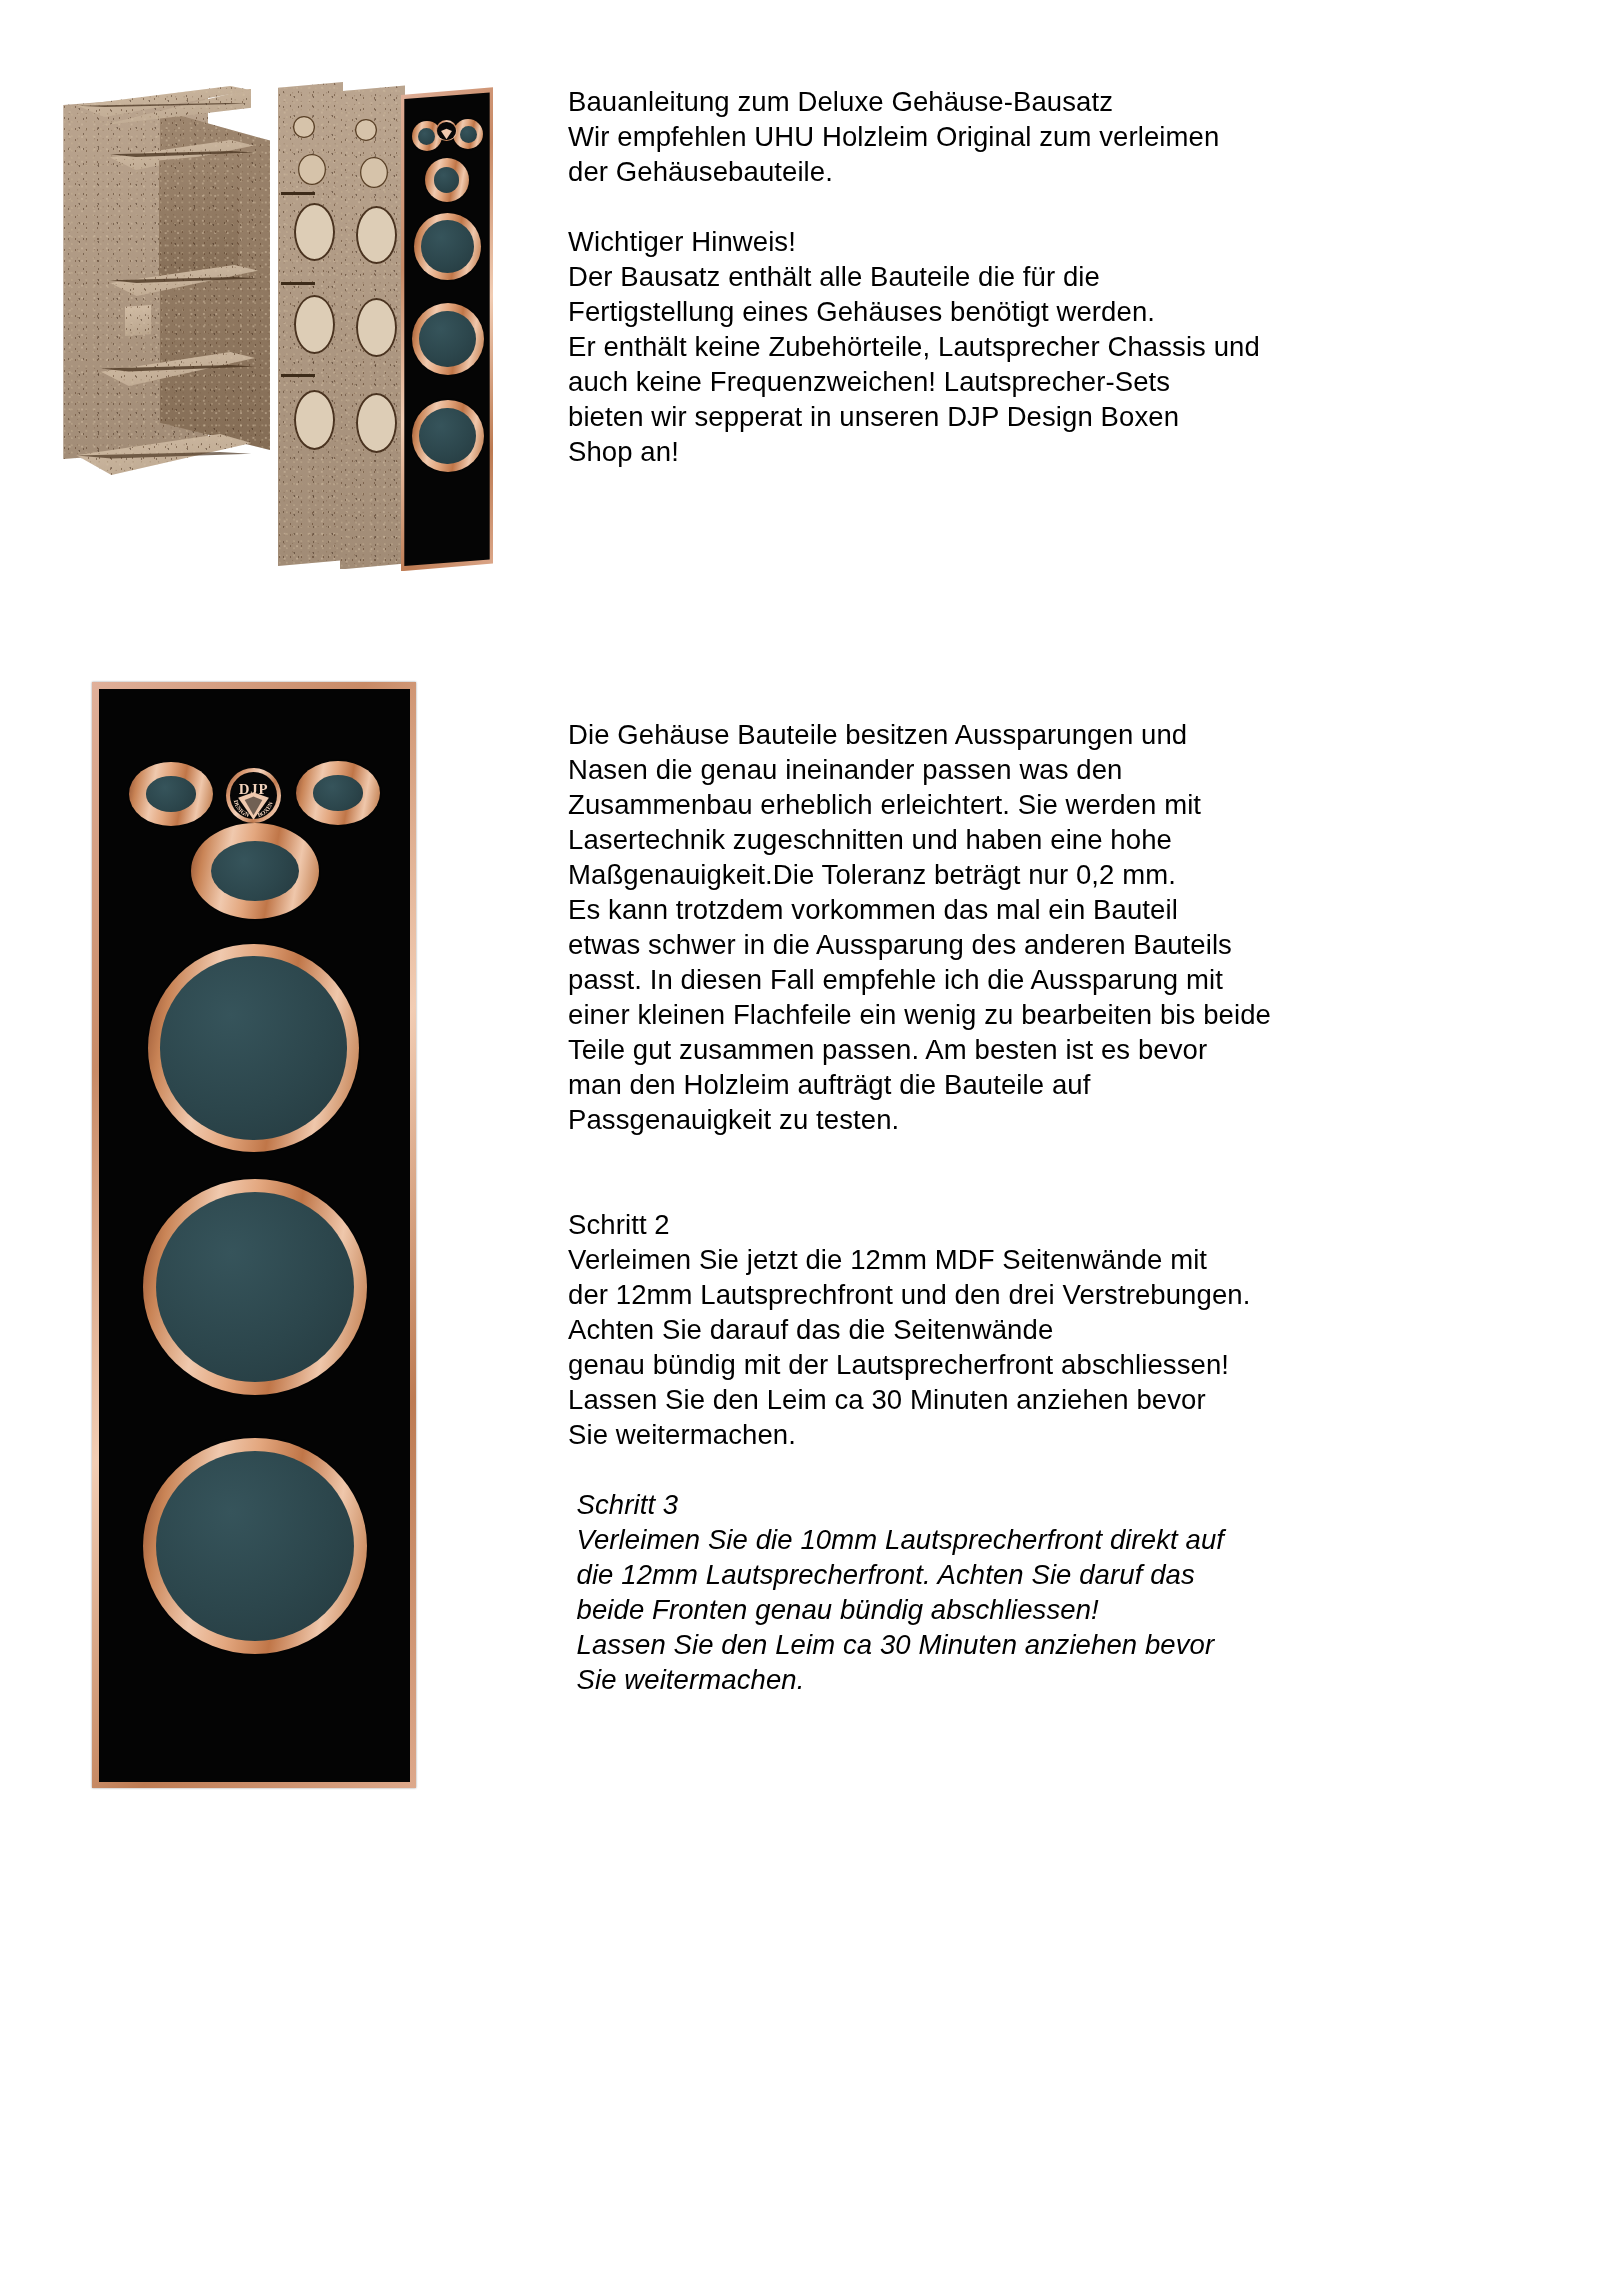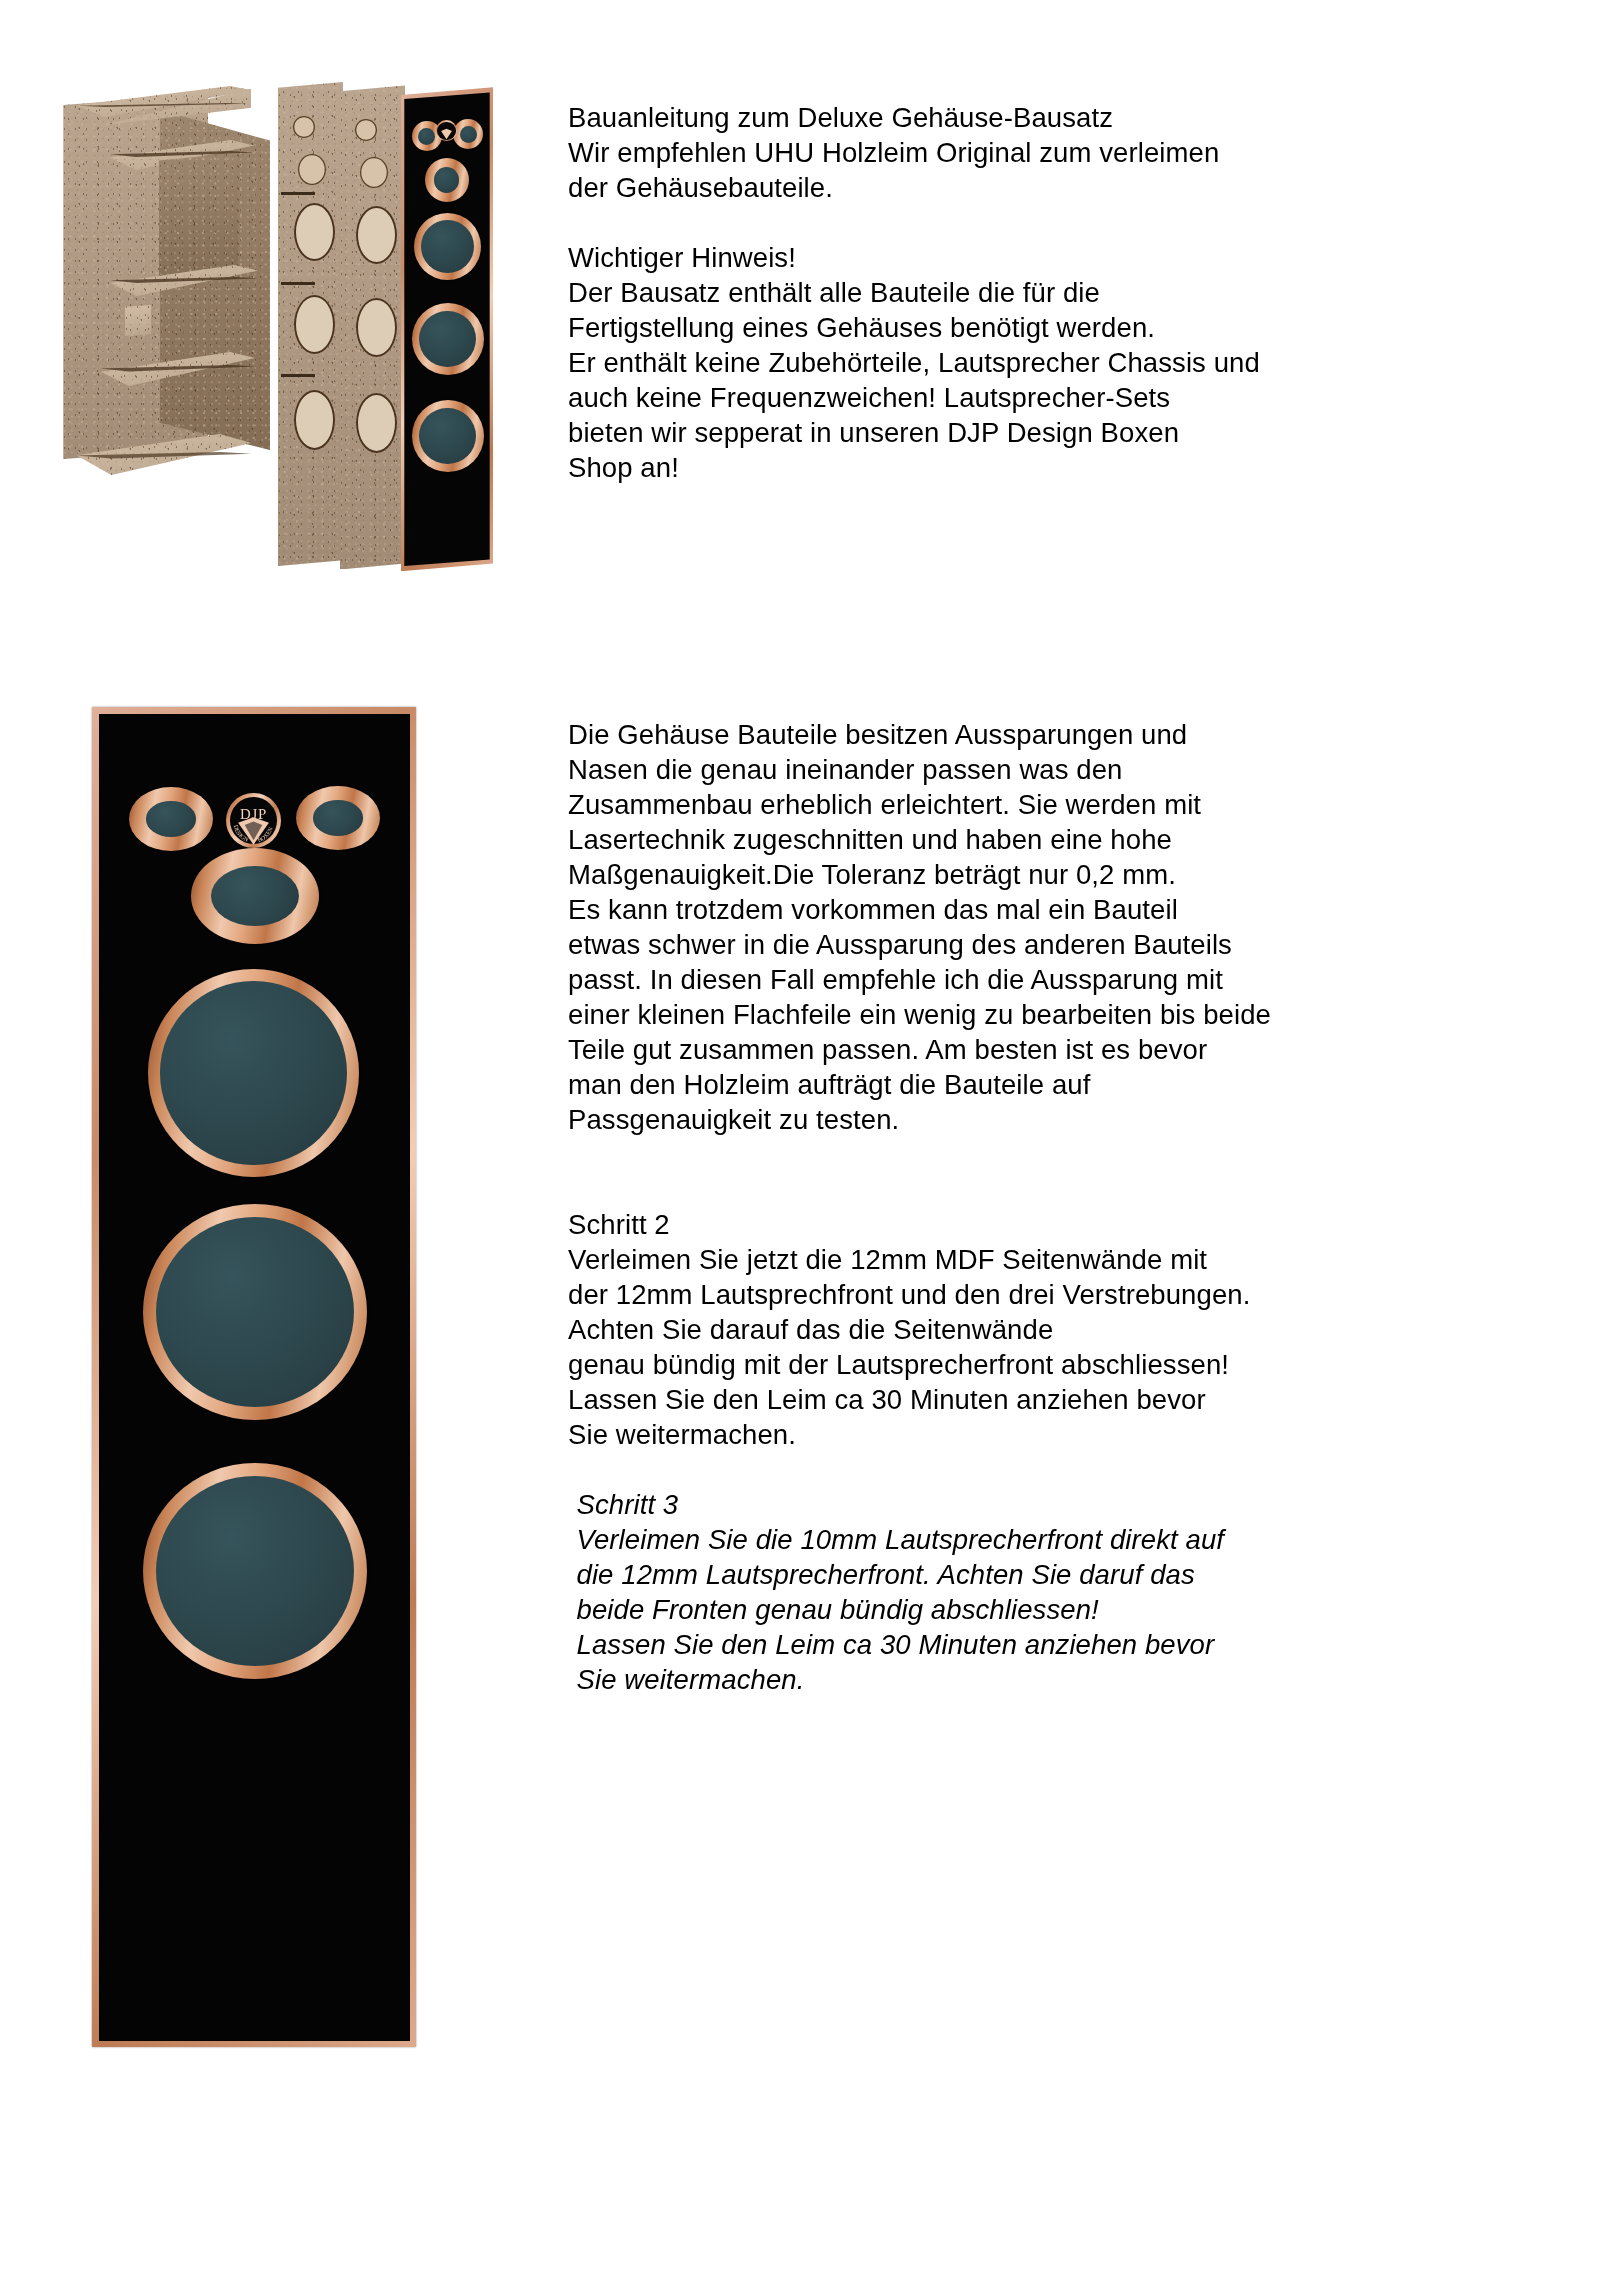--- a/index.html
+++ b/index.html
@@ -12,21 +12,21 @@
     height: 2295px;
     position: relative;
     font-family: "Liberation Sans", sans-serif;
     overflow: hidden;
   }
 
   
   .text-col {
     position: absolute;
     left: 568px;
-    top: 100px;
+    top: 84px;
     width: 1021px;
   }
   .para {
     font-size: 27.5px;
     line-height: 35px;
     color: #000000;
     white-space: pre-line;
     letter-spacing: 0.1px;
   }
   .gap-lg { height: 35px; }
@@ -75,23 +75,24 @@
     background-size: 11px 11px, 15px 15px, 8.5px 8.5px, 19px 19px, 12.4px 12.4px, 7.2px 7.2px, 100% 100%;
   }
   .mdf.light { background-color: #cdb69c; }
   .mdf.dark  { background-color: #93795f; }
   .edge-dark { background: #4a3421; }
 
   
   #fig-front {
     position: absolute;
     left: 92px;
-    top: 707px;
+    top: 682px;
     width: 324px;
-    height: 1340px;
+    height: 1106px;
+    font-weight: bold;
   }
   .cab-frame {
     position: absolute;
     inset: 0;
     background: linear-gradient(125deg, #e0b09a 0%, #c88a66 25%, #f2cdb4 50%, #bd7b53 75%, #dda98c 100%);
     box-shadow: 0 0 2px rgba(0,0,0,0.4);
   }
   .cab-face {
     position: absolute;
     inset: 6.5px;

